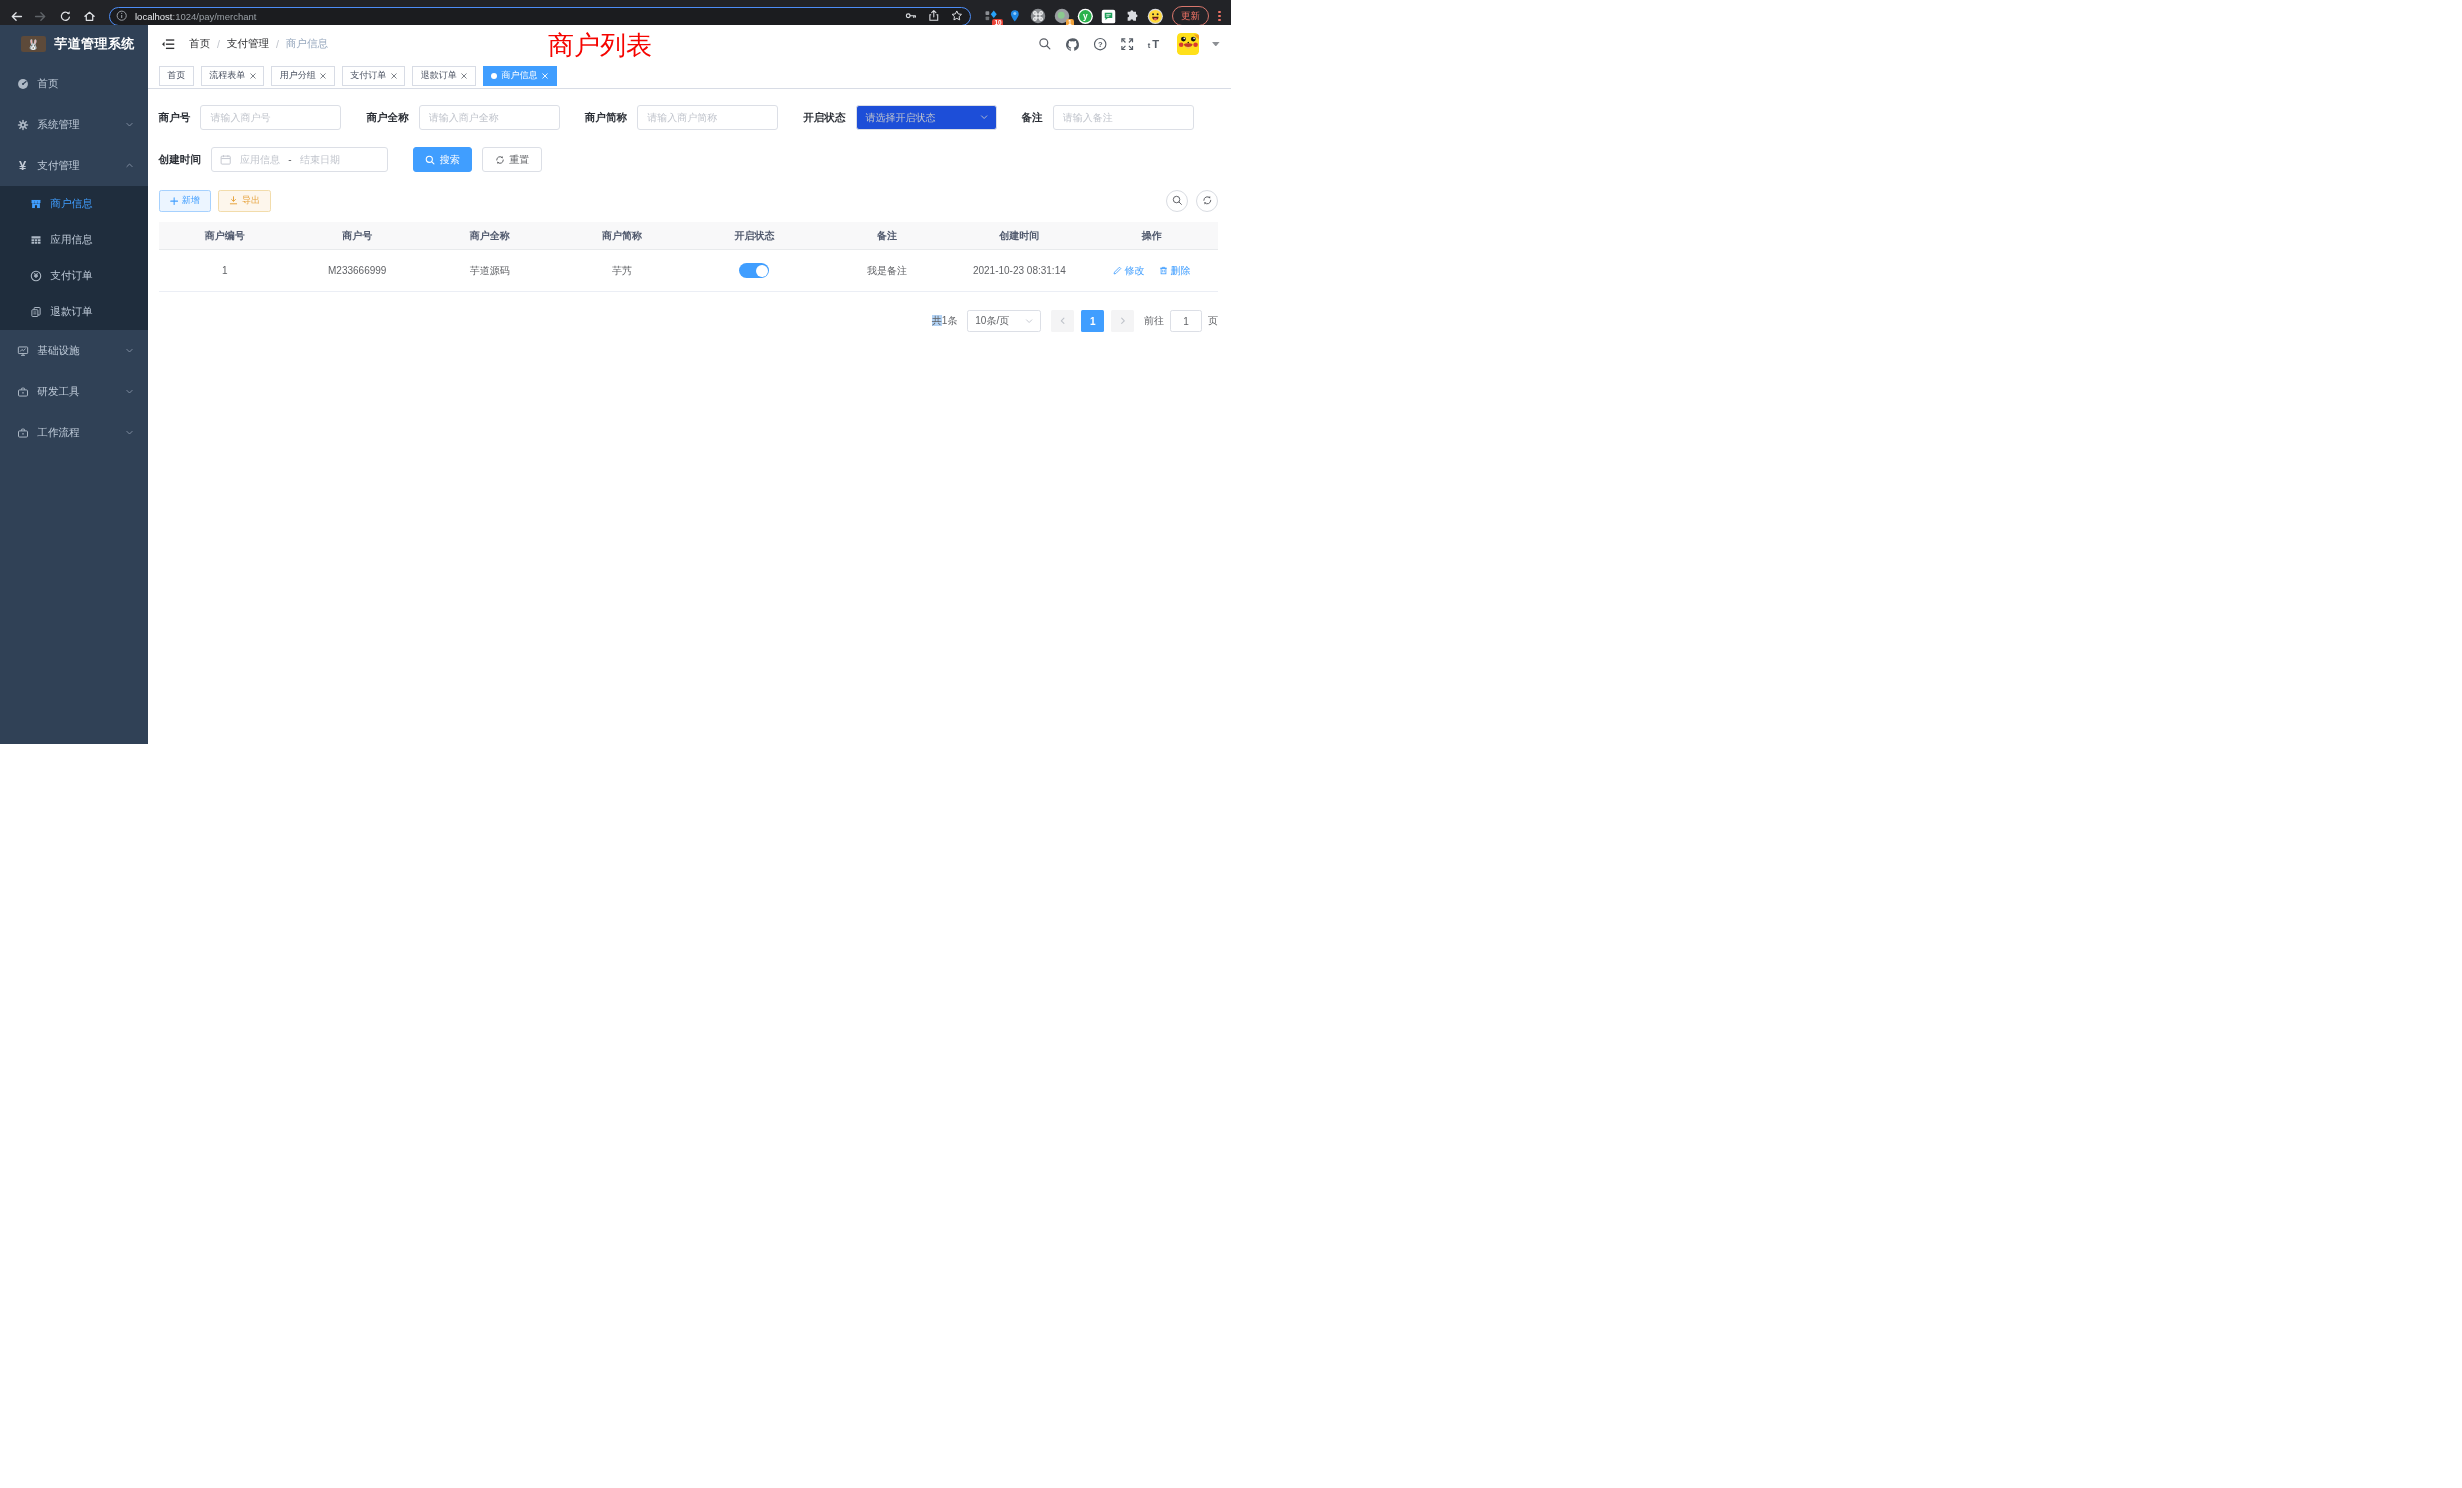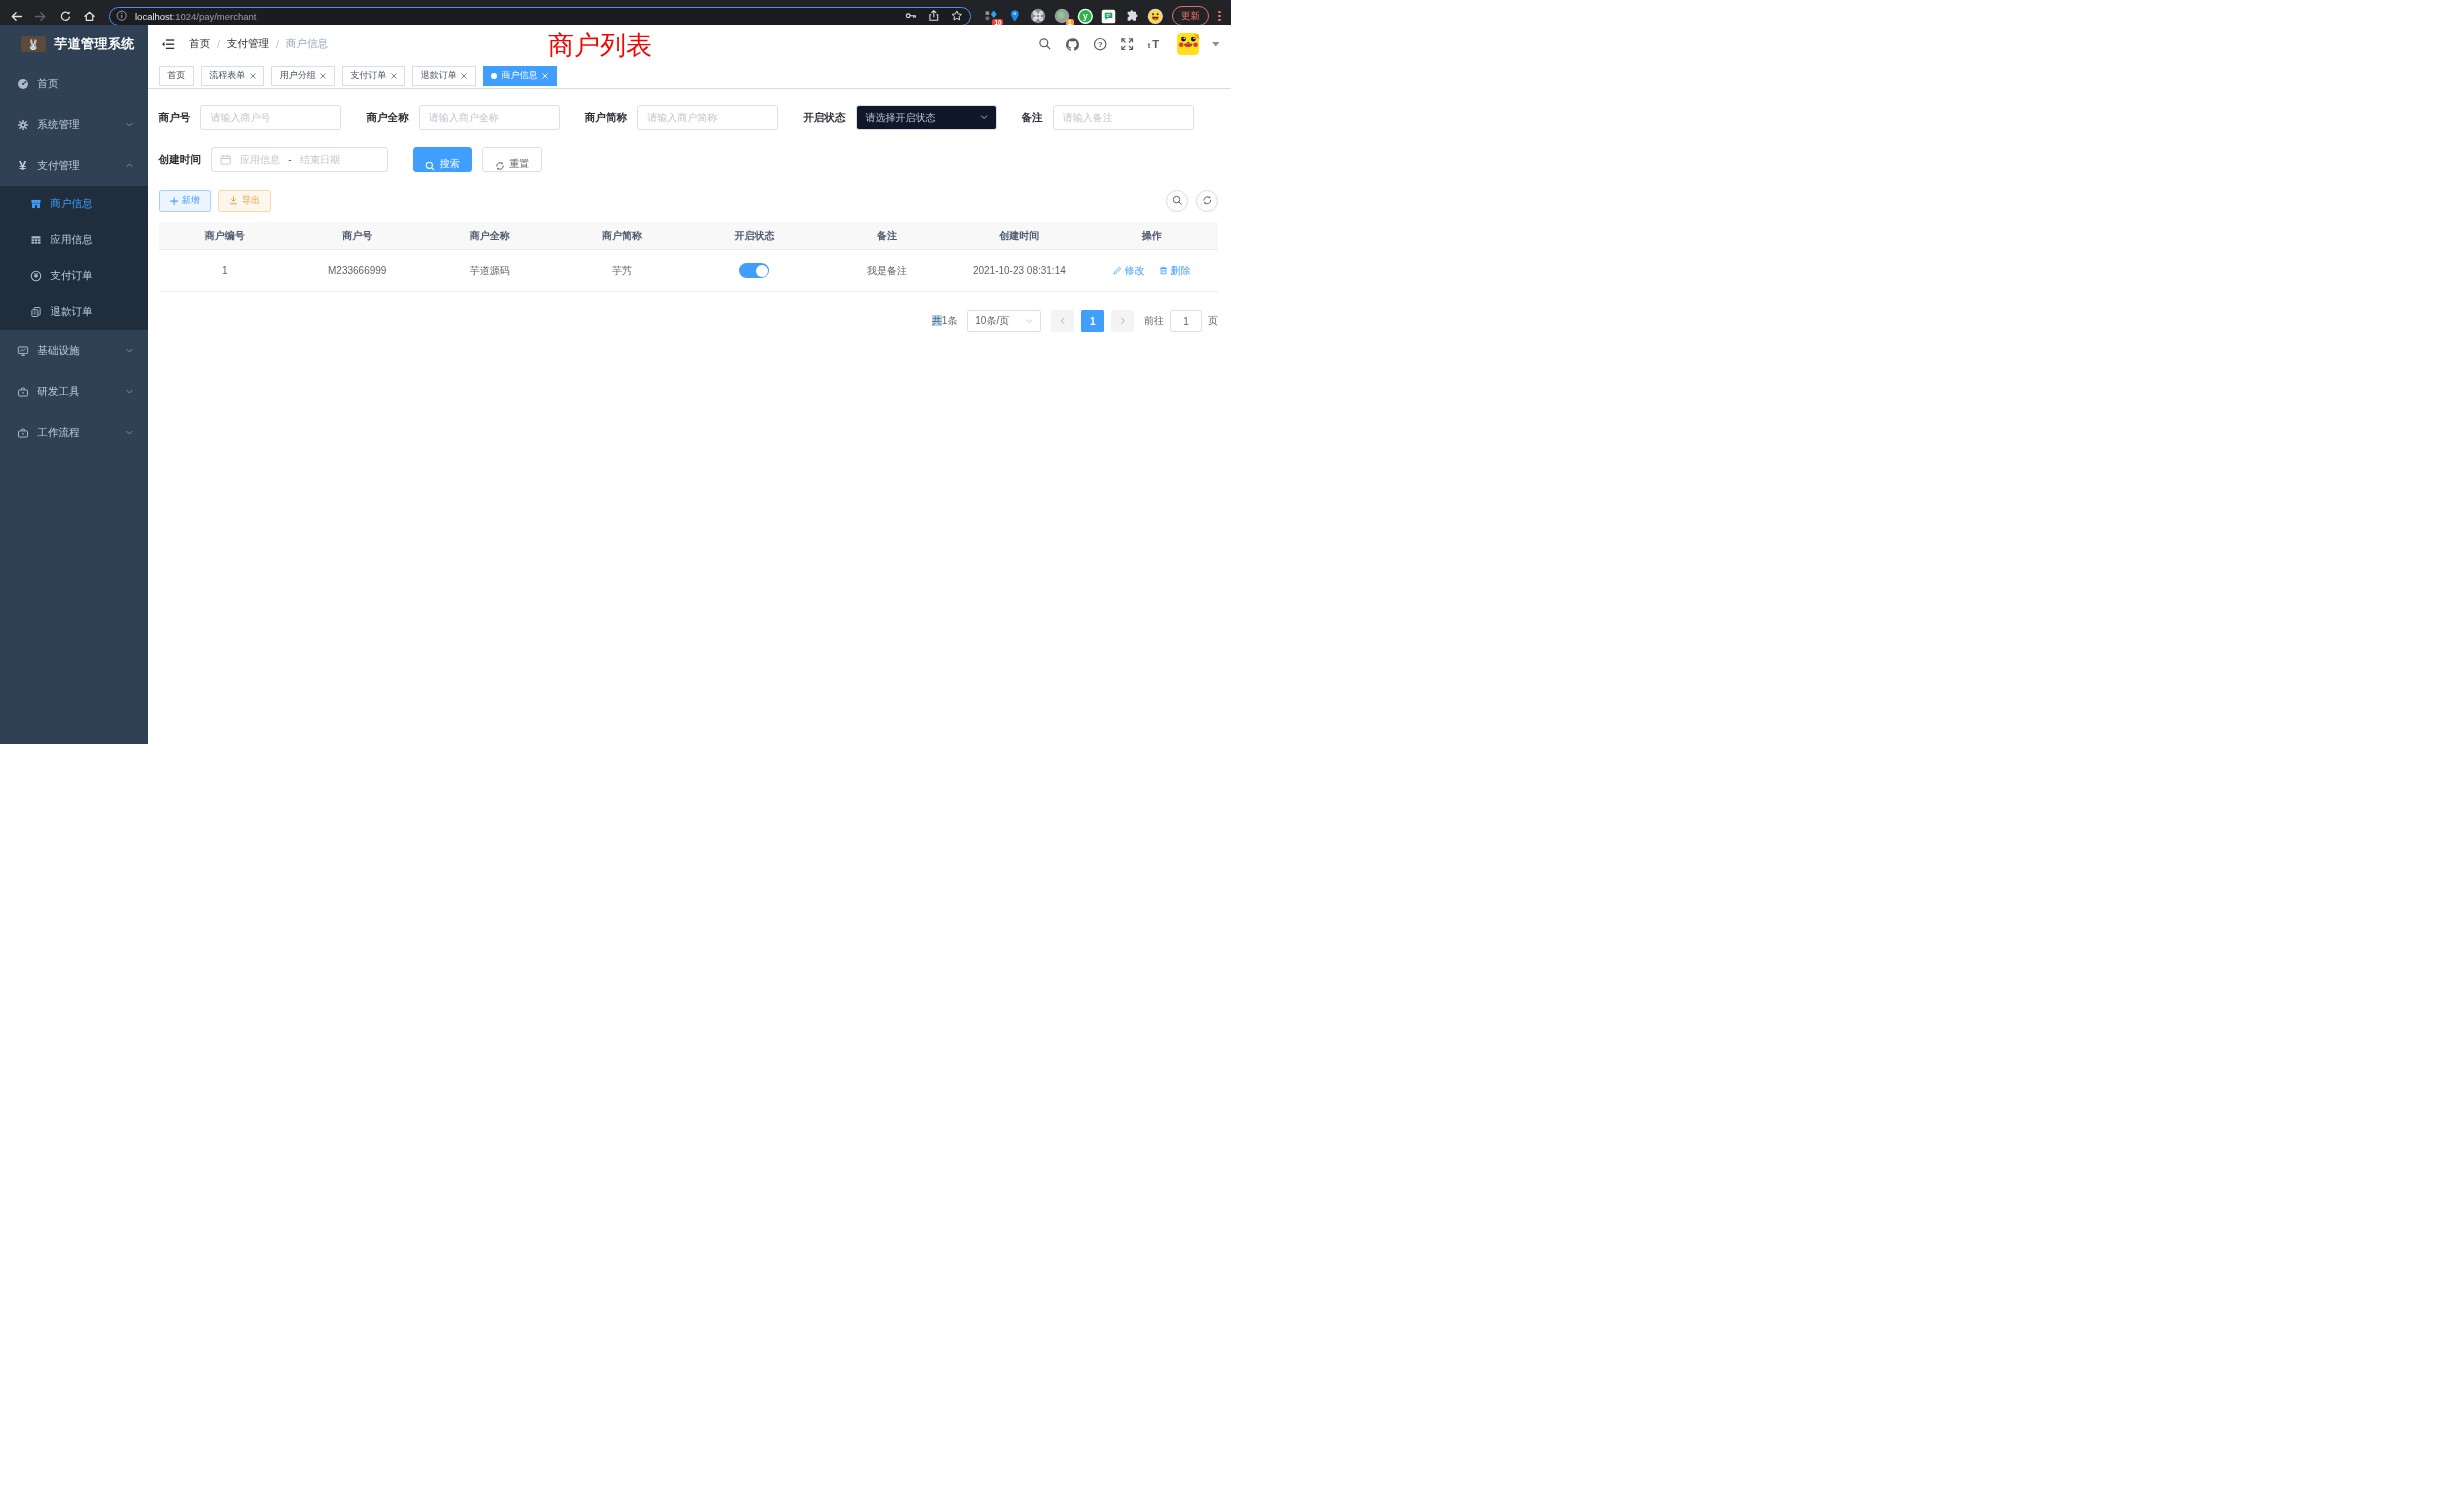--- a/index.html
+++ b/index.html
@@ -61,23 +61,23 @@
   .tab.active .x{color:#fff;}
   .dot{width:6px;height:6px;border-radius:50%;background:#fff;}
 
   .content{flex:1;padding:16px 13px 0 10.6px;position:relative;min-height:0;}
   .filter-row{display:flex;align-items:center;margin-bottom:17.4px;}
   .f-group{display:flex;align-items:center;margin-right:25px;}
   .f-group:last-child{margin-right:0;}
   .f-label{font-size:10.6px;font-weight:700;color:#2b2f36;margin-right:10px;white-space:nowrap;}
   .f-input{width:141px;height:25px;border:0.8px solid #dcdfe6;border-radius:3px;padding:0 9px;font-size:10px;color:#606266;outline:none;background:#fff;}
   .f-input::placeholder{color:#c0c4cc;}
-  .f-select{width:141px;height:25px;border:0.8px solid #dcdfe6;border-radius:3px;display:flex;align-items:center;justify-content:space-between;padding:0 7.6px 0 9px;font-size:10px;color:#c0c4cc;cursor:pointer;background:#0f172a;}
+  .f-select{width:141px;height:25px;border:0.8px solid #dcdfe6;border-radius:3px;display:flex;align-items:center;justify-content:space-between;padding:0 7.6px 0 9px;font-size:10px;color:#c0c4cc;cursor:pointer;background:#1d4ed8;}
   .daterange{width:177px;height:25px;border:0.8px solid #dcdfe6;border-radius:3px;display:flex;align-items:center;gap:8.3px;padding:0 8.3px;font-size:10px;color:#c0c4cc;cursor:pointer;background:#fff;}
-  .btn{height:25px;border-radius:3px;border:0.8px solid #dcdfe6;background:#fff;color:#606266;font-size:10px;display:inline-flex;align-items:flex-end;gap:4.5px;padding:0 11.4px;cursor:pointer;}
+  .btn{height:25px;border-radius:3px;border:0.8px solid #dcdfe6;background:#fff;color:#606266;font-size:10px;display:inline-flex;align-items:center;gap:4.5px;padding:0 11.4px;cursor:pointer;}
   .btn-primary{background:#409eff;border-color:#409eff;color:#fff;}
   .ml10{margin-left:10px;}
 
   .toolbar-row{display:flex;align-items:center;margin-bottom:10px;}
   .btn-mini{height:22px;border-radius:2.3px;font-size:9px;display:inline-flex;align-items:center;gap:3.8px;padding:0 10px;cursor:pointer;}
   .btn-add{background:#ecf5ff;border:0.8px solid #a6d1fe;color:#409eff;}
   .btn-export{background:#fdf6ec;border:0.8px solid #f2dcab;color:#e6a23c;margin-left:7.6px;}
   .tool-right{margin-left:auto;display:flex;align-items:center;gap:7.6px;}
   .circle-btn{width:22px;height:22px;border-radius:50%;border:0.8px solid #d9dce2;background:#fff;color:#5f6166;display:flex;align-items:center;justify-content:center;cursor:pointer;}
 

